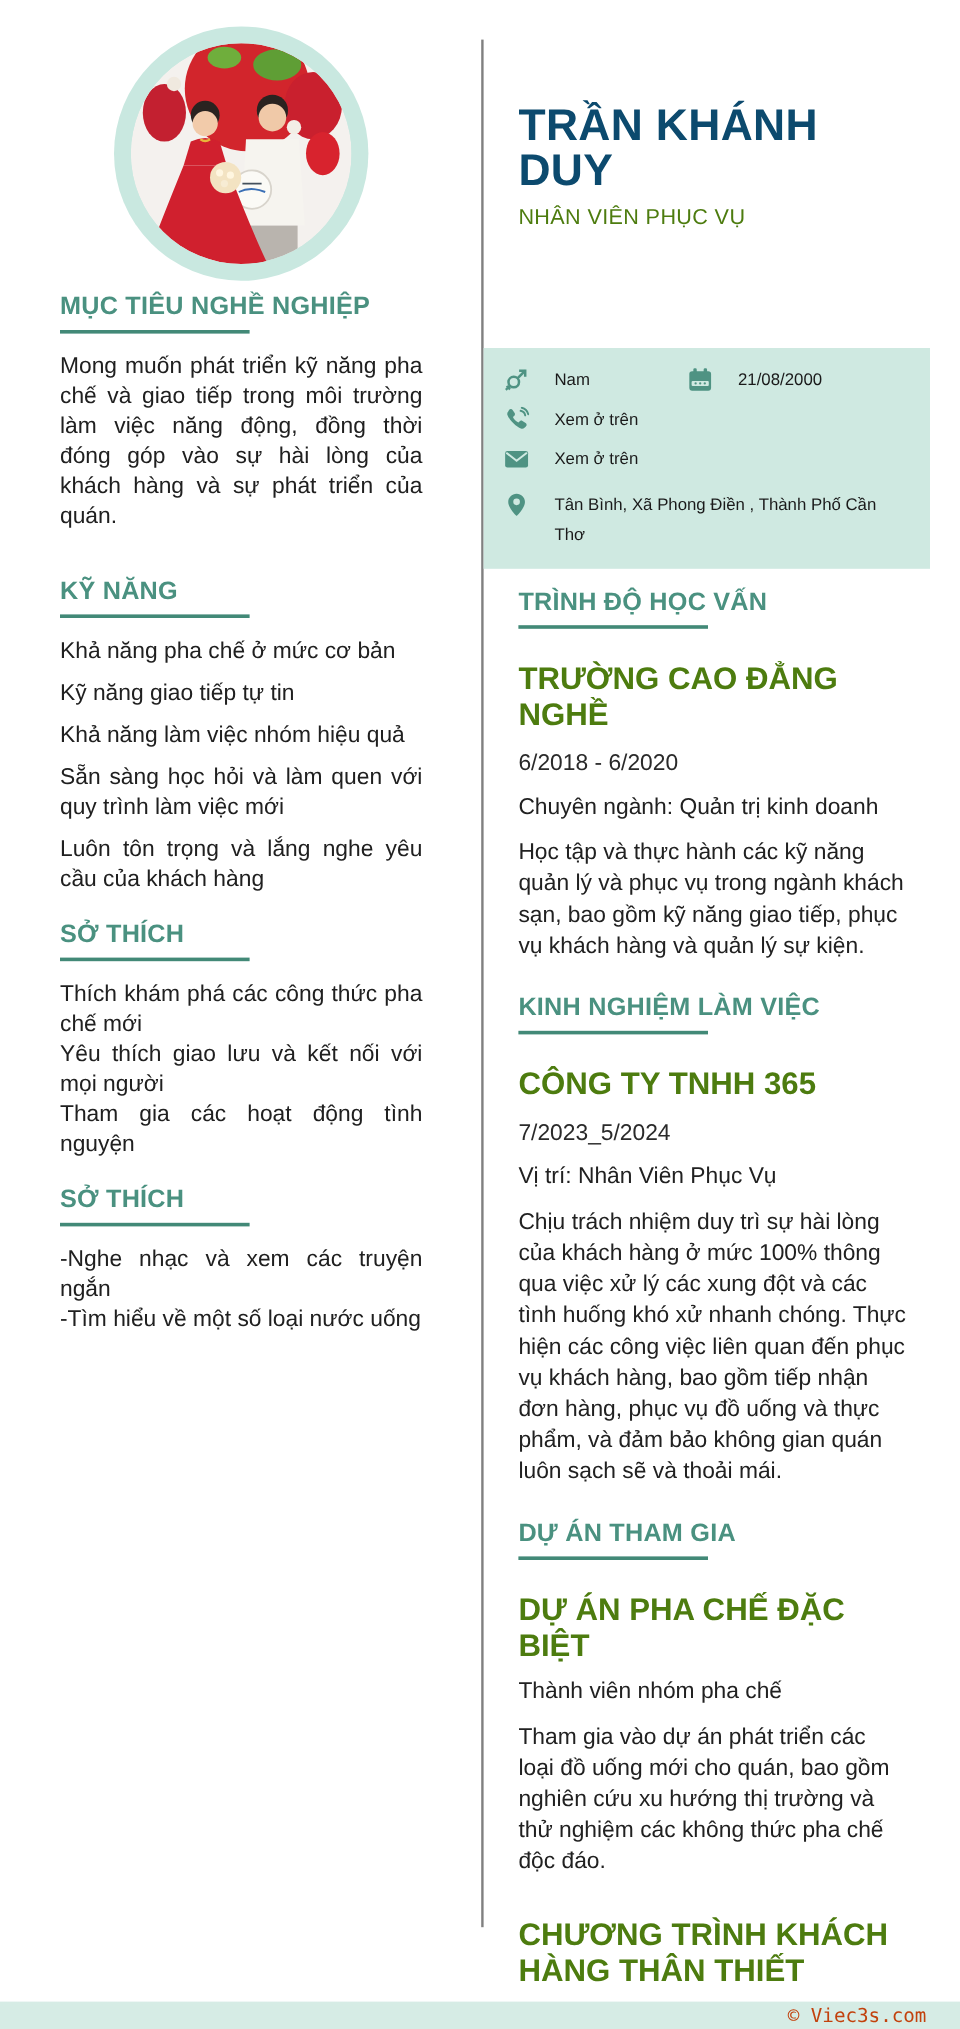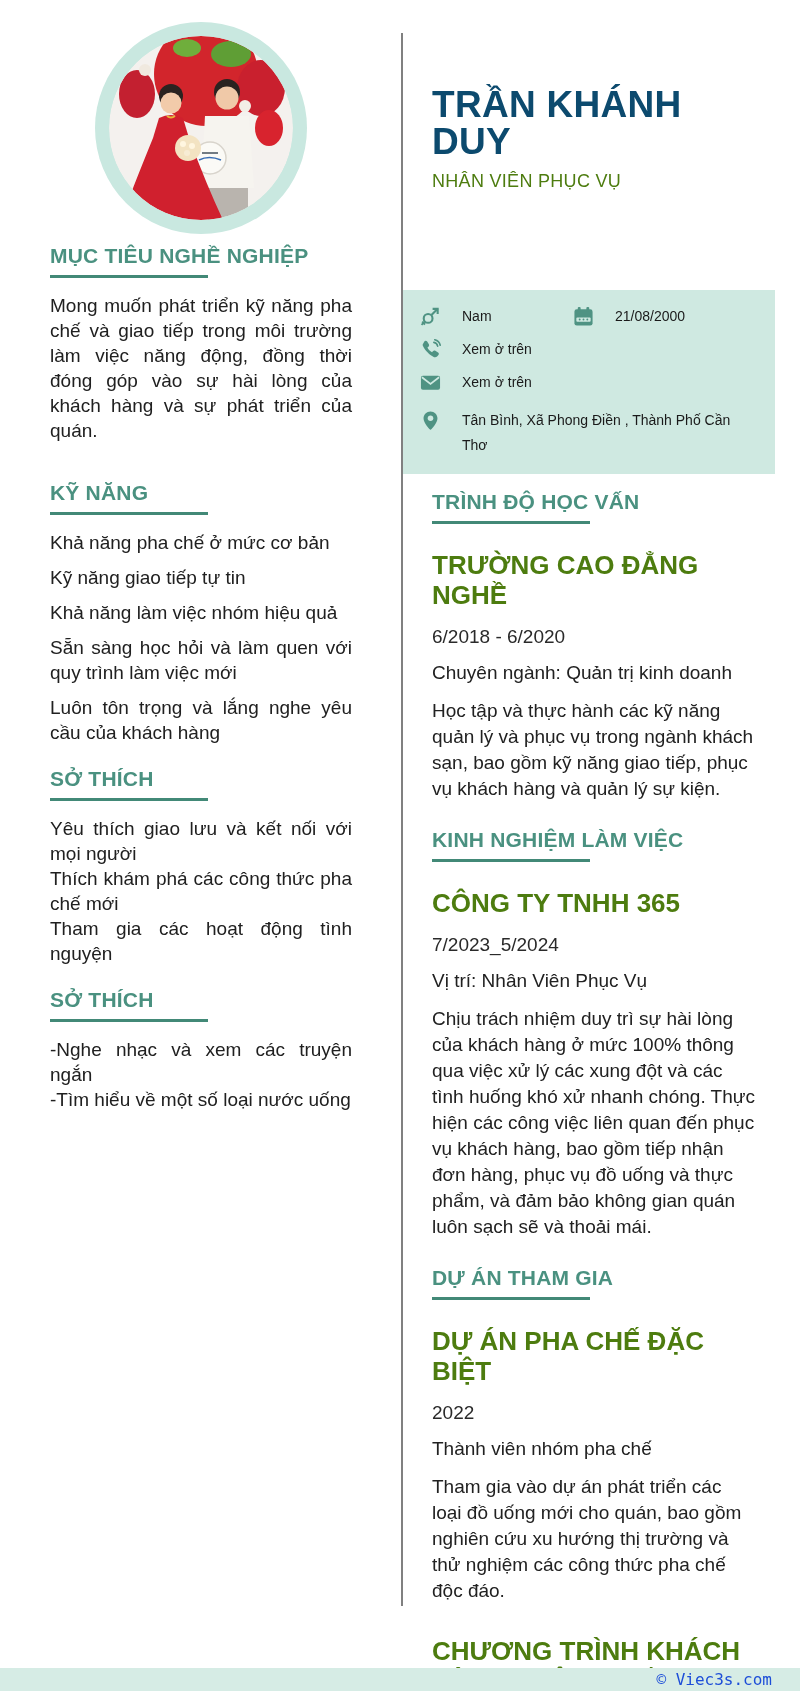--- a/index.html
+++ b/index.html
@@ -45,21 +45,21 @@
   .m-section .sec-u{margin-bottom:0;}
   .m-sub{font-size:26px;font-weight:bold;color:#4d7c0f;line-height:30px;margin-top:26px;}
   .m-date{font-size:19px;color:#2a2a2a;margin-top:14px;line-height:25px;}
   .m-meta{font-size:19px;color:#212121;margin-top:11px;line-height:25px;}
   .m-par{font-size:19px;color:#212121;margin-top:13px;line-height:26px;}
   .m-spacer{height:36px;}
   
   .footer{position:absolute;left:0;right:0;bottom:0;height:23px;background:#d6ece5;
     text-align:right;padding-right:28px;box-sizing:border-box;}
   .footer-text{font-family:"DejaVu Sans Mono","Liberation Mono",monospace;
-    font-size:16px;line-height:23px;color:#1d4ed8;}
+    font-size:16px;line-height:23px;color:#c2410c;}
 </style>
 </head>
 <body>
 
 <div class="divider"></div>
 
 <div class="sidebar">
 
   <div class="photo-ring">
     <svg class="photo-circle" viewBox="0 0 184 184">
@@ -115,22 +115,22 @@
       <div class="sb-item">Khả năng làm việc nhóm hiệu quả</div>
       <div class="sb-item">Sẵn sàng học hỏi và làm quen với quy trình làm việc mới</div>
       <div class="sb-item">Luôn tôn trọng và lắng nghe yêu cầu của khách hàng</div>
     </div>
   </div>
 
   <div class="sb-section gap-sm">
     <div class="sec-h">SỞ THÍCH</div>
     <div class="sec-u"></div>
     <div class="sb-list">
+      <div class="sb-item tight">Thích khám phá các công thức pha chế mới</div>
       <div class="sb-item tight">Yêu thích giao lưu và kết nối với mọi người</div>
-      <div class="sb-item tight">Thích khám phá các công thức pha chế mới</div>
       <div class="sb-item tight">Tham gia các hoạt động tình nguyện</div>
     </div>
   </div>
 
   <div class="sb-section gap-sm">
     <div class="sec-h">SỞ THÍCH</div>
     <div class="sec-u"></div>
     <div class="sb-list">
       <div class="sb-item tight">-Nghe nhạc và xem các truyện ngắn</div>
       <div class="sb-item tight">-Tìm hiểu về một số loại nước uống</div>
@@ -219,23 +219,22 @@
     <div class="m-meta">Vị trí: Nhân Viên Phục Vụ</div>
     <div class="m-par">Chịu trách nhiệm duy trì sự hài lòng của khách hàng ở mức 100% thông qua việc xử lý các xung đột và các tình huống khó xử nhanh chóng. Thực hiện các công việc liên quan đến phục vụ khách hàng, bao gồm tiếp nhận đơn hàng, phục vụ đồ uống và thực phẩm, và đảm bảo không gian quán luôn sạch sẽ và thoải mái.</div>
   </div>
 
   <div class="m-section rc-pad" style="margin-top:26px;">
     <div class="sec-h">DỰ ÁN THAM GIA</div>
     <div class="sec-u"></div>
 
     <div>
       <div class="m-sub">DỰ ÁN PHA CHẾ ĐẶC BIỆT</div>
-      <div class="m-date">2022</div>
       <div class="m-meta">Thành viên nhóm pha chế</div>
-      <div class="m-par">Tham gia vào dự án phát triển các loại đồ uống mới cho quán, bao gồm nghiên cứu xu hướng thị trường và thử nghiệm các công thức pha chế độc đáo.</div>
+      <div class="m-par">Tham gia vào dự án phát triển các loại đồ uống mới cho quán, bao gồm nghiên cứu xu hướng thị trường và thử nghiệm các không thức pha chế độc đáo.</div>
     </div>
 
     <div>
       <div class="m-sub" style="margin-top:32px;">CHƯƠNG TRÌNH KHÁCH HÀNG THÂN THIẾT</div>
       <div class="m-spacer"></div>
       <div class="m-meta">Người phụ trách</div>
       <div class="m-par">Triển khai chương trình khách hàng thân thiết nhằm tăng cường sự gắn bó của khách hàng với quán, bao gồm việc thu thập phản hồi và cải thiện dịch vụ.</div>
     </div>
   </div>
 </div>

